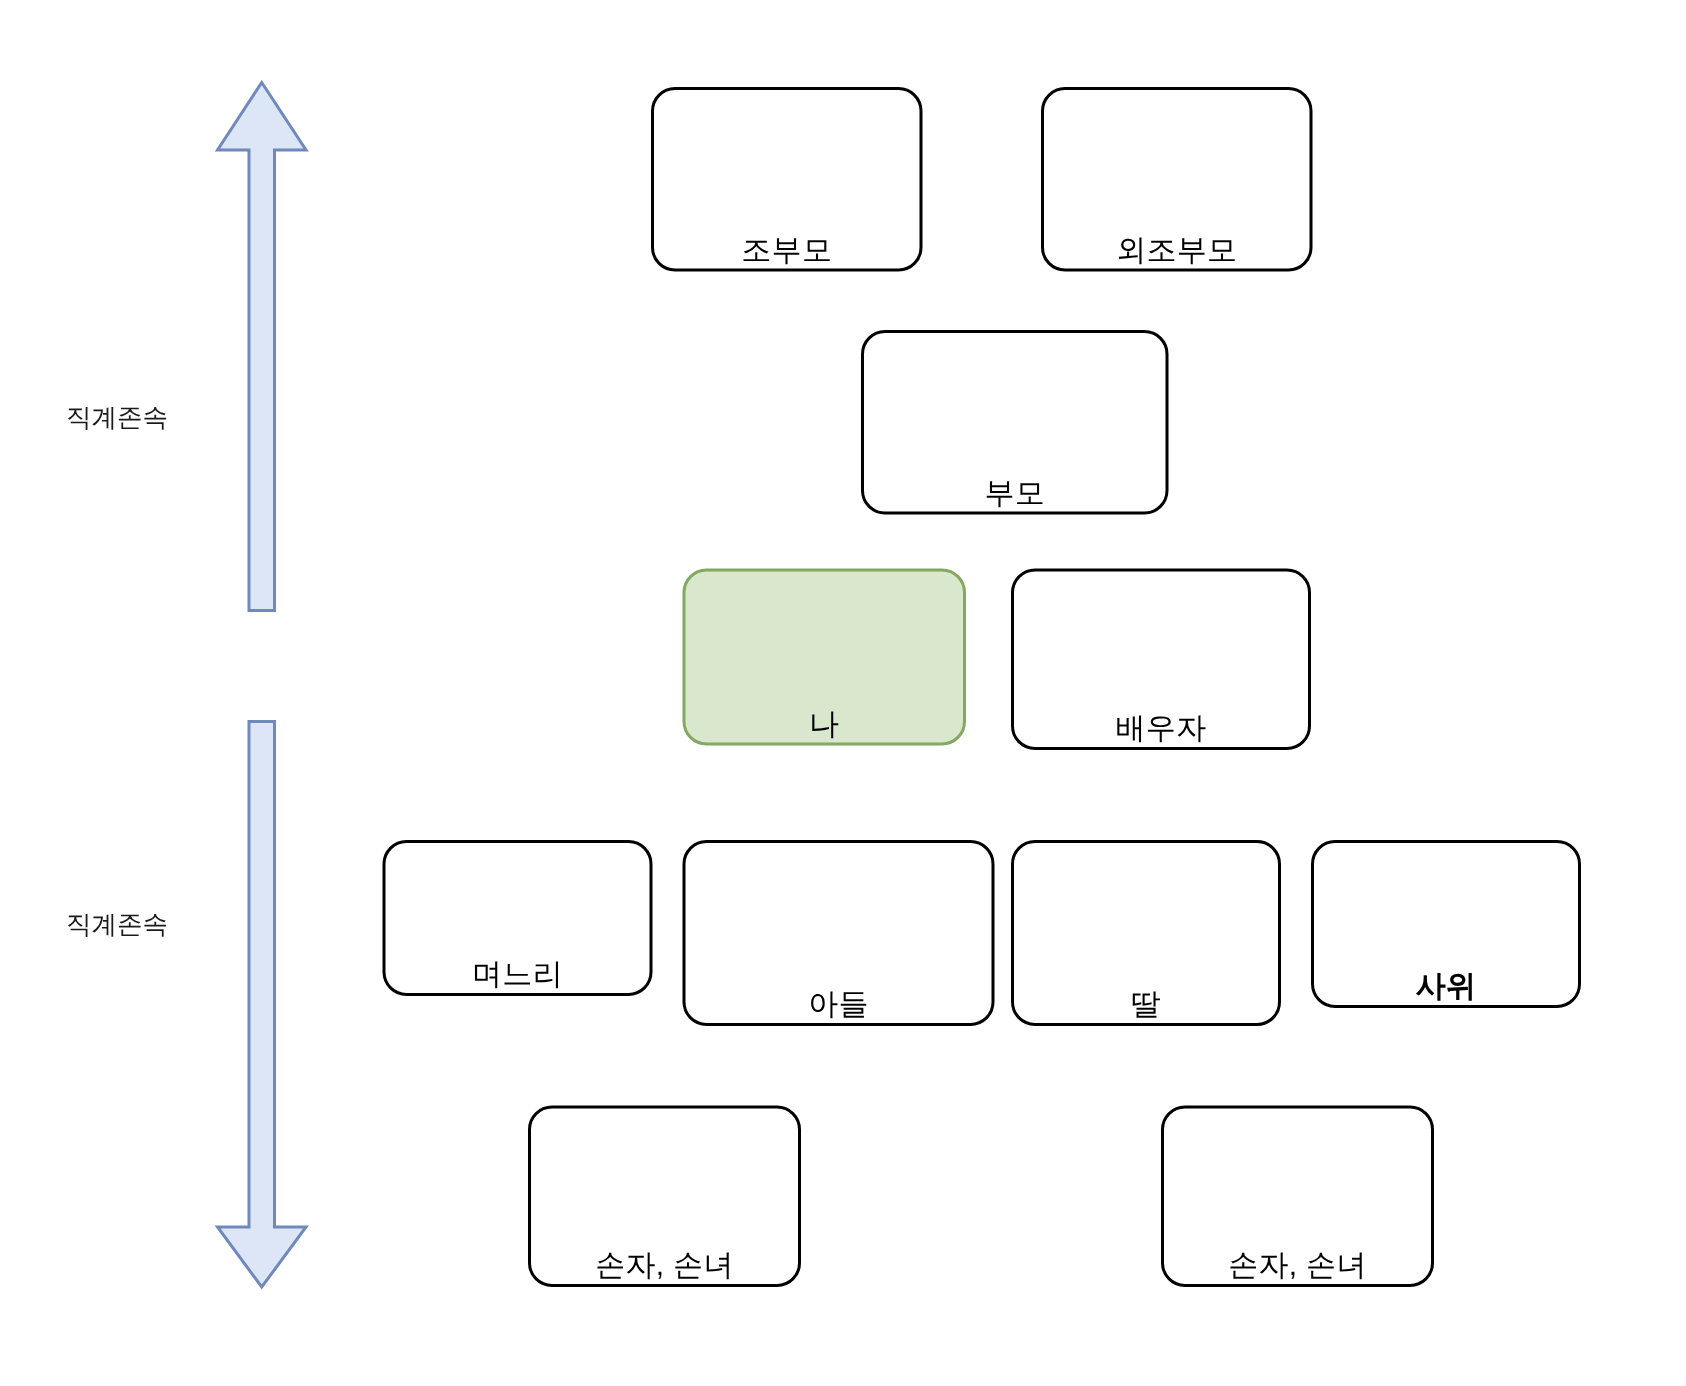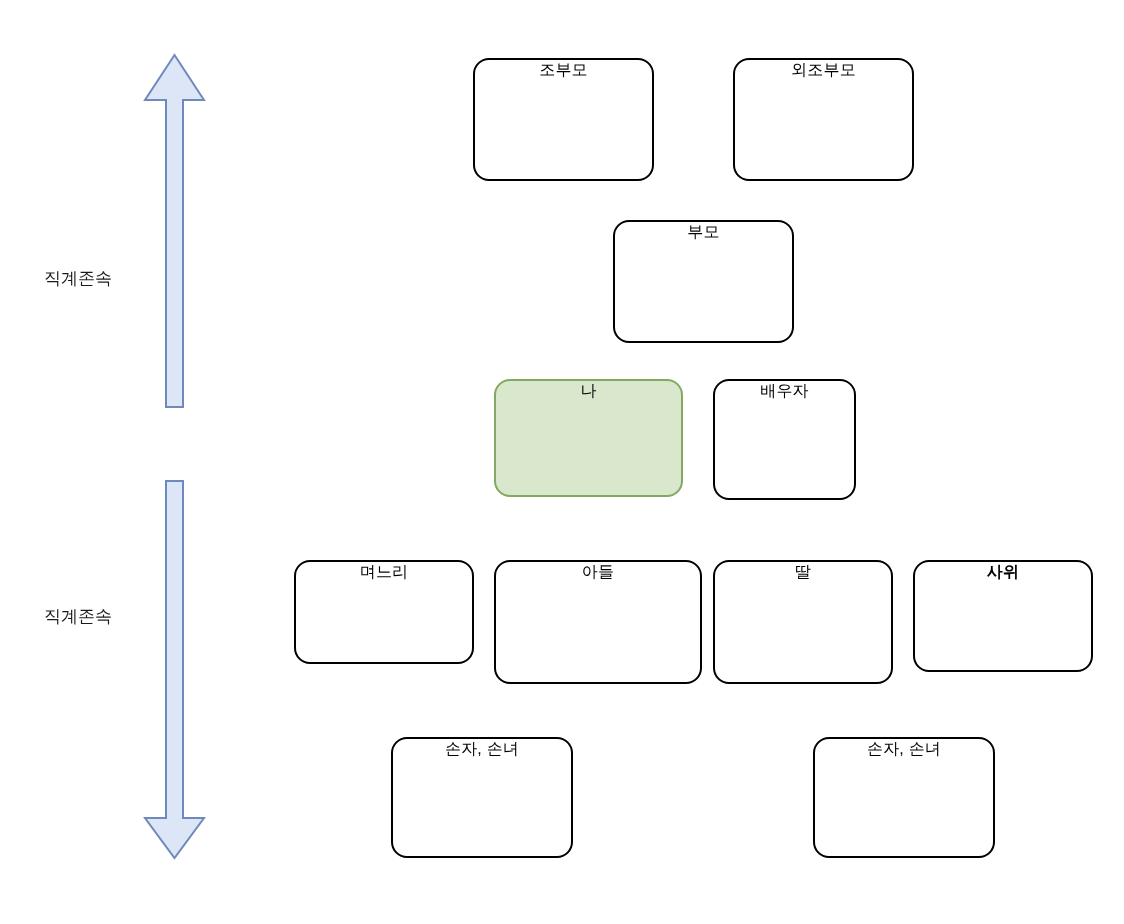--- a/index.html
+++ b/index.html
@@ -16,33 +16,32 @@
     position: relative;
     width: 1124px;
     height: 924px;
     background: #ffffff;
     overflow: hidden;
   }
   .node {
     position: absolute;
     box-sizing: border-box;
     display: flex;
-    align-items: flex-start;
+    align-items: flex-end;
     justify-content: center;
     border: 2px solid #000000;
     border-radius: 16px;
     background: #ffffff;
-    font-size: 16px;
+    font-size: 20px;
     line-height: 1.2;
     letter-spacing: 0.2px;
     color: #000000;
     text-align: center;
     white-space: nowrap;
     user-select: none;
-    margin-left: 39px;
   }
   .node.highlight {
     background: #d9e7cd;
     border-color: #82a861;
     border-width: 2px;
   }
   .node-label {
     pointer-events: none;
   }
   .axis-label {
@@ -82,27 +81,27 @@
       <div class="axis-label" style="left: 44px; top: 605px;">직계존속</div>
     </div>
 
   <div id="node-group">
       <div class="node" style="left: 434px; top: 58px; width: 181px; height: 123px;">
         <span class="node-label">조부모</span>
       </div>
       <div class="node" style="left: 694px; top: 58px; width: 181px; height: 123px;">
         <span class="node-label">외조부모</span>
       </div>
-      <div class="node" style="left: 574px; top: 220px; width: 181px; height: 123px;">
+      <div class="node" style="left: 574px; top: 220px; width: 205px; height: 123px;">
         <span class="node-label">부모</span>
       </div>
       <div class="node highlight" style="left: 455px; top: 379px; width: 189px; height: 118px;">
         <span class="node-label">나</span>
       </div>
-      <div class="node" style="left: 674px; top: 379px; width: 143px; height: 121px;">
+      <div class="node" style="left: 674px; top: 379px; width: 200px; height: 121px;">
         <span class="node-label">배우자</span>
       </div>
       <div class="node" style="left: 255px; top: 560px; width: 180px; height: 104px;">
         <span class="node-label">며느리</span>
       </div>
       <div class="node" style="left: 455px; top: 560px; width: 208px; height: 124px;">
         <span class="node-label">아들</span>
       </div>
       <div class="node" style="left: 674px; top: 560px; width: 180px; height: 124px;">
         <span class="node-label">딸</span>

